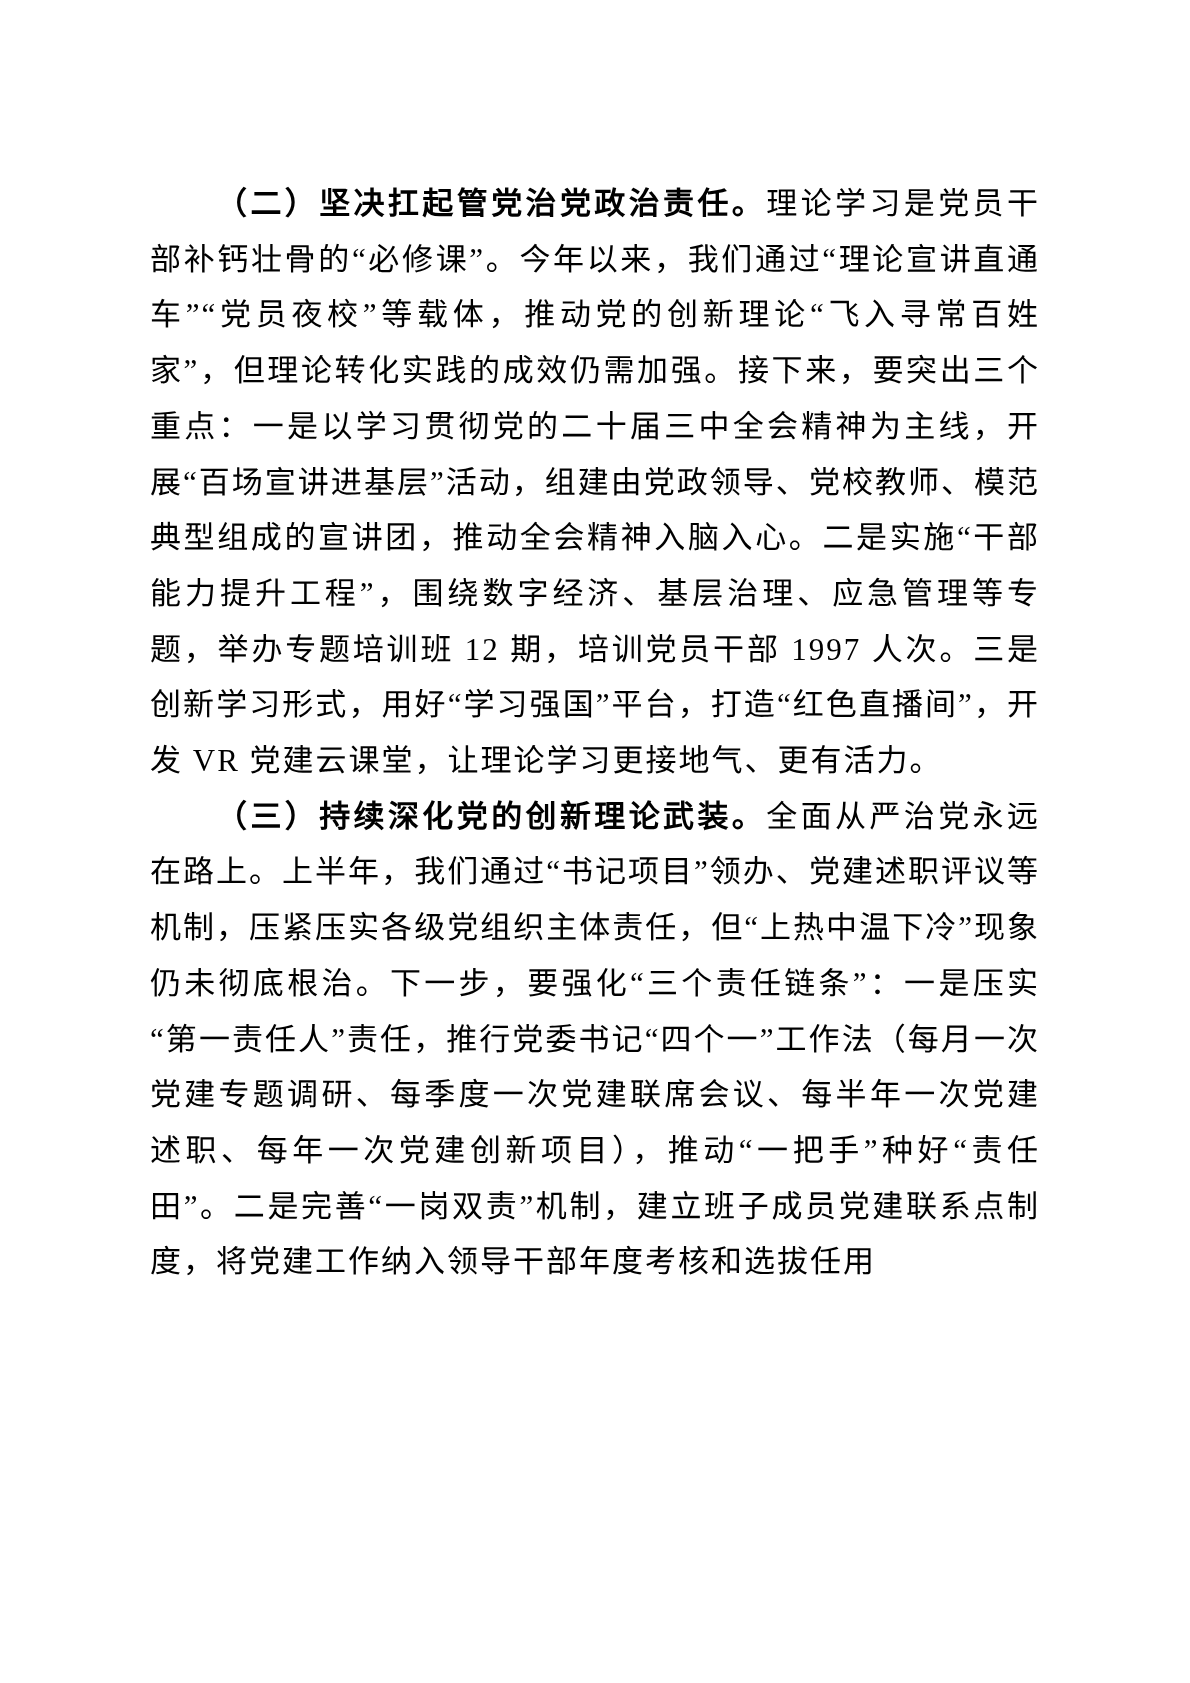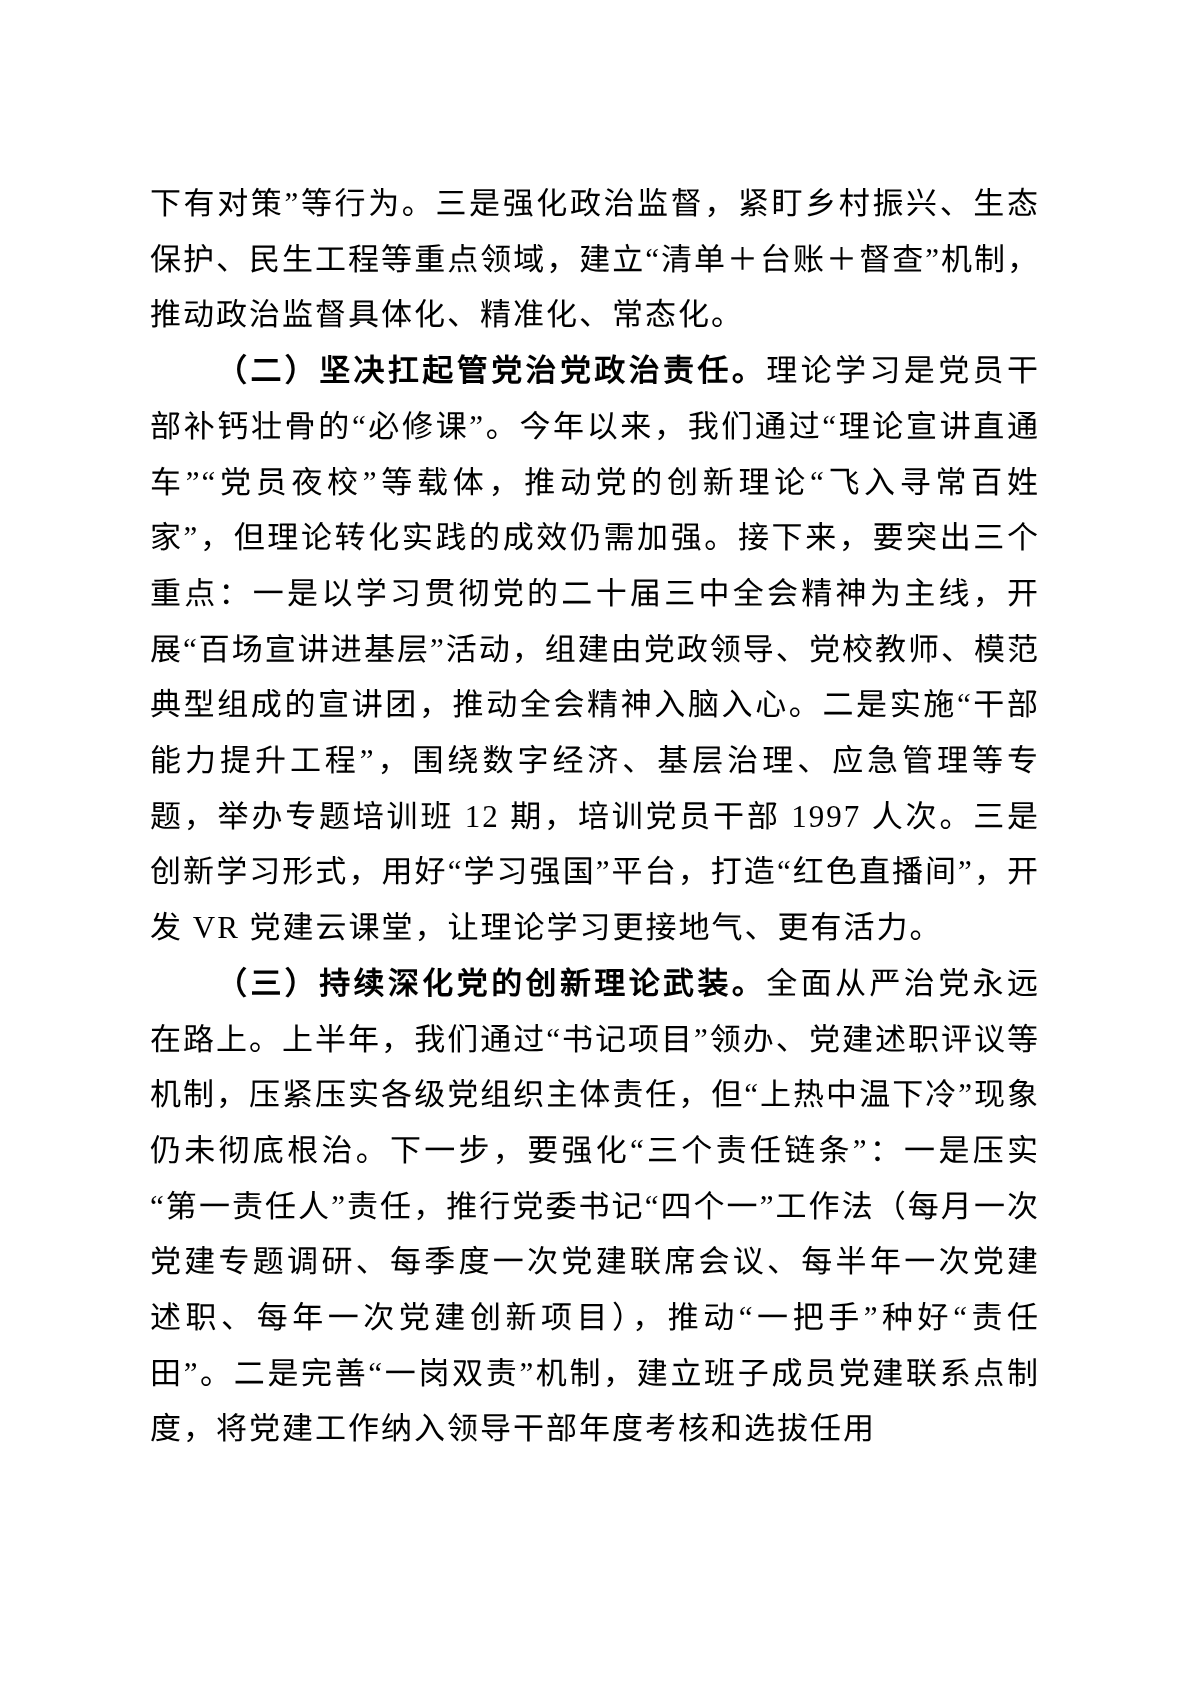--- a/index.html
+++ b/index.html
@@ -47,20 +47,19 @@
   .lead {
     font-weight: bold;
   }
 </style>
 </head>
 <body>
 
 <div class="page">
   <div class="page-content">
 
-    <p class="para no-indent"><span>下有对策”等行为。三是强化政治监督，紧盯乡村振兴、生态保护、民生工程等重点领域，建立“清单＋台账＋督查”机制，推动政治监督具体化、精准化、常态化。</span></p>
 
     <p class="para"><span class="lead">（二）坚决扛起管党治党政治责任。</span><span>理论学习是党员干部补钙壮骨的“必修课”。今年以来，我们通过“理论宣讲直通车”“党员夜校”等载体，推动党的创新理论“飞入寻常百姓家”，但理论转化实践的成效仍需加强。接下来，要突出三个重点：一是以学习贯彻党的二十届三中全会精神为主线，开展“百场宣讲进基层”活动，组建由党政领导、党校教师、模范典型组成的宣讲团，推动全会精神入脑入心。二是实施“干部能力提升工程”，围绕数字经济、基层治理、应急管理等专题，举办专题培训班 12 期，培训党员干部 1997 人次。三是创新学习形式，用好“学习强国”平台，打造“红色直播间”，开发 VR 党建云课堂，让理论学习更接地气、更有活力。</span></p>
 
     <p class="para"><span class="lead">（三）持续深化党的创新理论武装。</span><span>全面从严治党永远在路上。上半年，我们通过“书记项目”领办、党建述职评议等机制，压紧压实各级党组织主体责任，但“上热中温下冷”现象仍未彻底根治。下一步，要强化“三个责任链条”：一是压实“第一责任人”责任，推行党委书记“四个一”工作法（每月一次党建专题调研、每季度一次党建联席会议、每半年一次党建述职、每年一次党建创新项目），推动“一把手”种好“责任田”。二是完善“一岗双责”机制，建立班子成员党建联系点制度，将党建工作纳入领导干部年度考核和选拔任用</span></p>
 
   </div>
 </div>
 
 </body></html>

